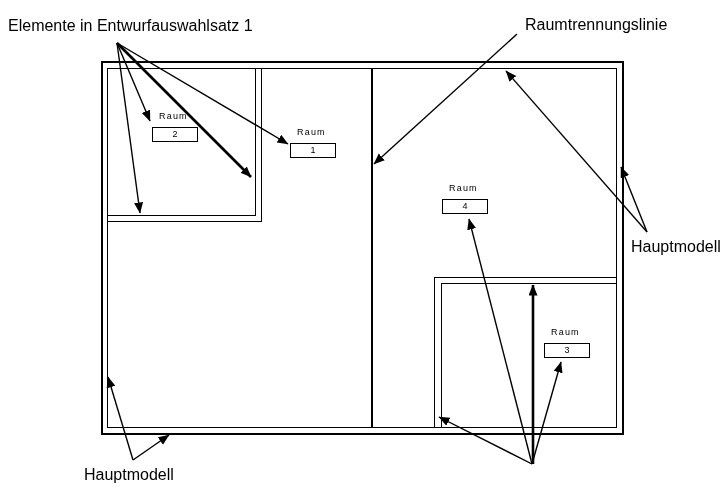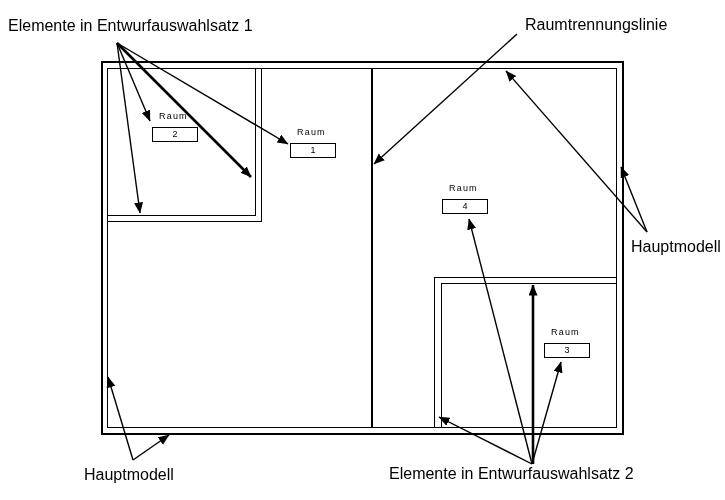--- a/index.html
+++ b/index.html
@@ -110,21 +110,20 @@
   </svg>
 
   <div class="lbl" style="left:8px; top:18px;">Elemente in Entwurfauswahlsatz 1</div>
 
   <div class="lbl" style="left:481px; top:17px;margin-left:44px;">Raumtrennungslinie</div>
 
   <div class="lbl" style="left:631px; top:239px;">Hauptmodell</div>
 
   <div class="lbl" style="left:84px; top:467px;">Hauptmodell</div>
 
-  <div class="lbl" style="left:389px; top:466px;">Elemente in Entwurfauswahlsatz 2</div>
 
   <div class="room" style="left:290px; top:143px;">
     <div class="room-name">Raum</div>
     <div class="room-box">1</div>
   </div>
 
   <div class="room" style="left:152px; top:127px;">
     <div class="room-name">Raum</div>
     <div class="room-box">2</div>
   </div>

